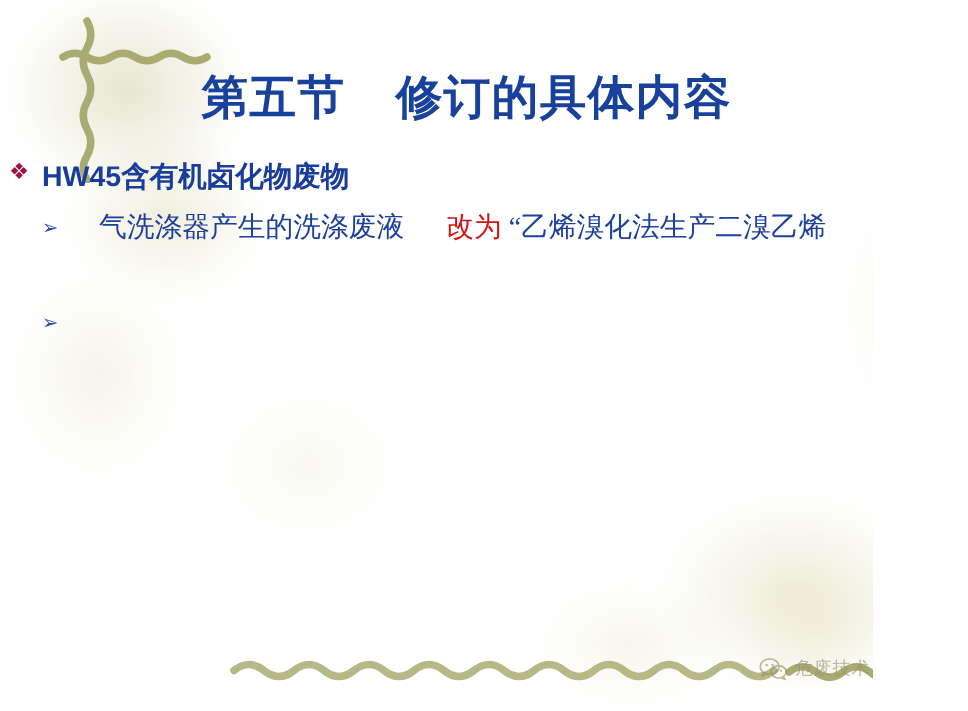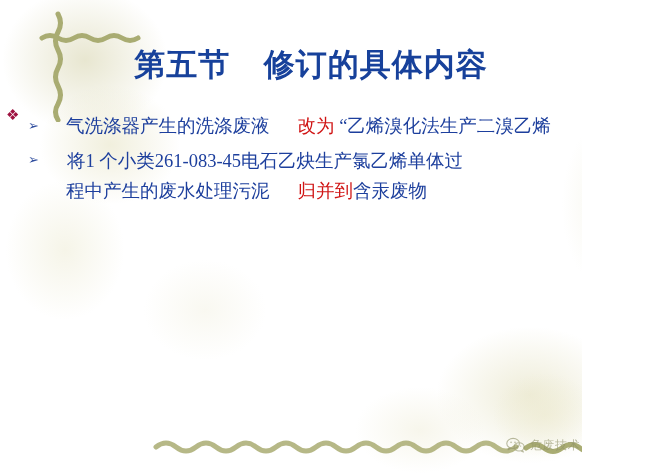--- a/index.html
+++ b/index.html
@@ -153,21 +153,21 @@
 
   .block-1 { margin-top: 4px; }
   .block-2 { margin-top: 34px; position: relative; }
 
   
   .watermark {
     position: absolute;
     left: 506px;
     top: 437px;
     display: flex;
-    align-items: flex-start;
+    align-items: flex-end;
     gap: 5px;
     opacity: 0.62;
   }
   .watermark .wm-text {
     font-family: "Liberation Sans", "DejaVu Sans", sans-serif;
     font-size: 12px;
     color: #8f9168;
     letter-spacing: 0.5px;
   }
   .wechat-icon { width: 19px; height: 16px; display: block; }
@@ -223,41 +223,36 @@
   <div class="slide-title">
     <span>第五节</span>
     <span class="gap"></span>
     <span>修订的具体内容</span>
   </div>
 
   <div class="body-area">
 
     <div class="lvl1">
       <span class="bullet-diamond">❖</span>
+      <span>HW45含有机卤化物废物</span>
     </div>
 
     <div class="block-1">
       <div class="lvl2">
         <span class="bullet-arrow">➢</span>
       </div>
 
       <div class="para">
         <span>气洗涤器产生的洗涤废液</span><span class="red">改为</span><span> “乙烯溴化法生产二溴乙烯</span>
       </div>
     </div>
 
     <div class="block-2">
       <div class="lvl2" style="padding-left:0;">
         <span class="bullet-arrow">➢</span>
-      </div>
-      <div class="para-hang" style="margin-top:-29px; padding-left:53px;">
-        <span style="visibility:hidden;">&nbsp;&nbsp;&nbsp;</span><span>将1 个小类261-083-45电石乙炔生产氯乙烯单体过</span>
-      </div>
-      <div class="para-hang" style="padding-left:66px;">
-        <span>程中产生的废水处理污泥</span><span class="red">归并到</span><span>含汞废物</span>
       </div>
     </div>
 
   </div>
 
   <div class="watermark">
     <span>
       <svg class="wechat-icon" viewBox="0 0 24 20">
         <ellipse cx="9" cy="8" rx="8" ry="6.4" fill="none" stroke="#8f9168" stroke-width="1.4"></ellipse>
         <path d="M4.5 12.8 L2.6 16 L6.2 14.2" fill="none" stroke="#8f9168" stroke-width="1.4" stroke-linejoin="round"></path>

